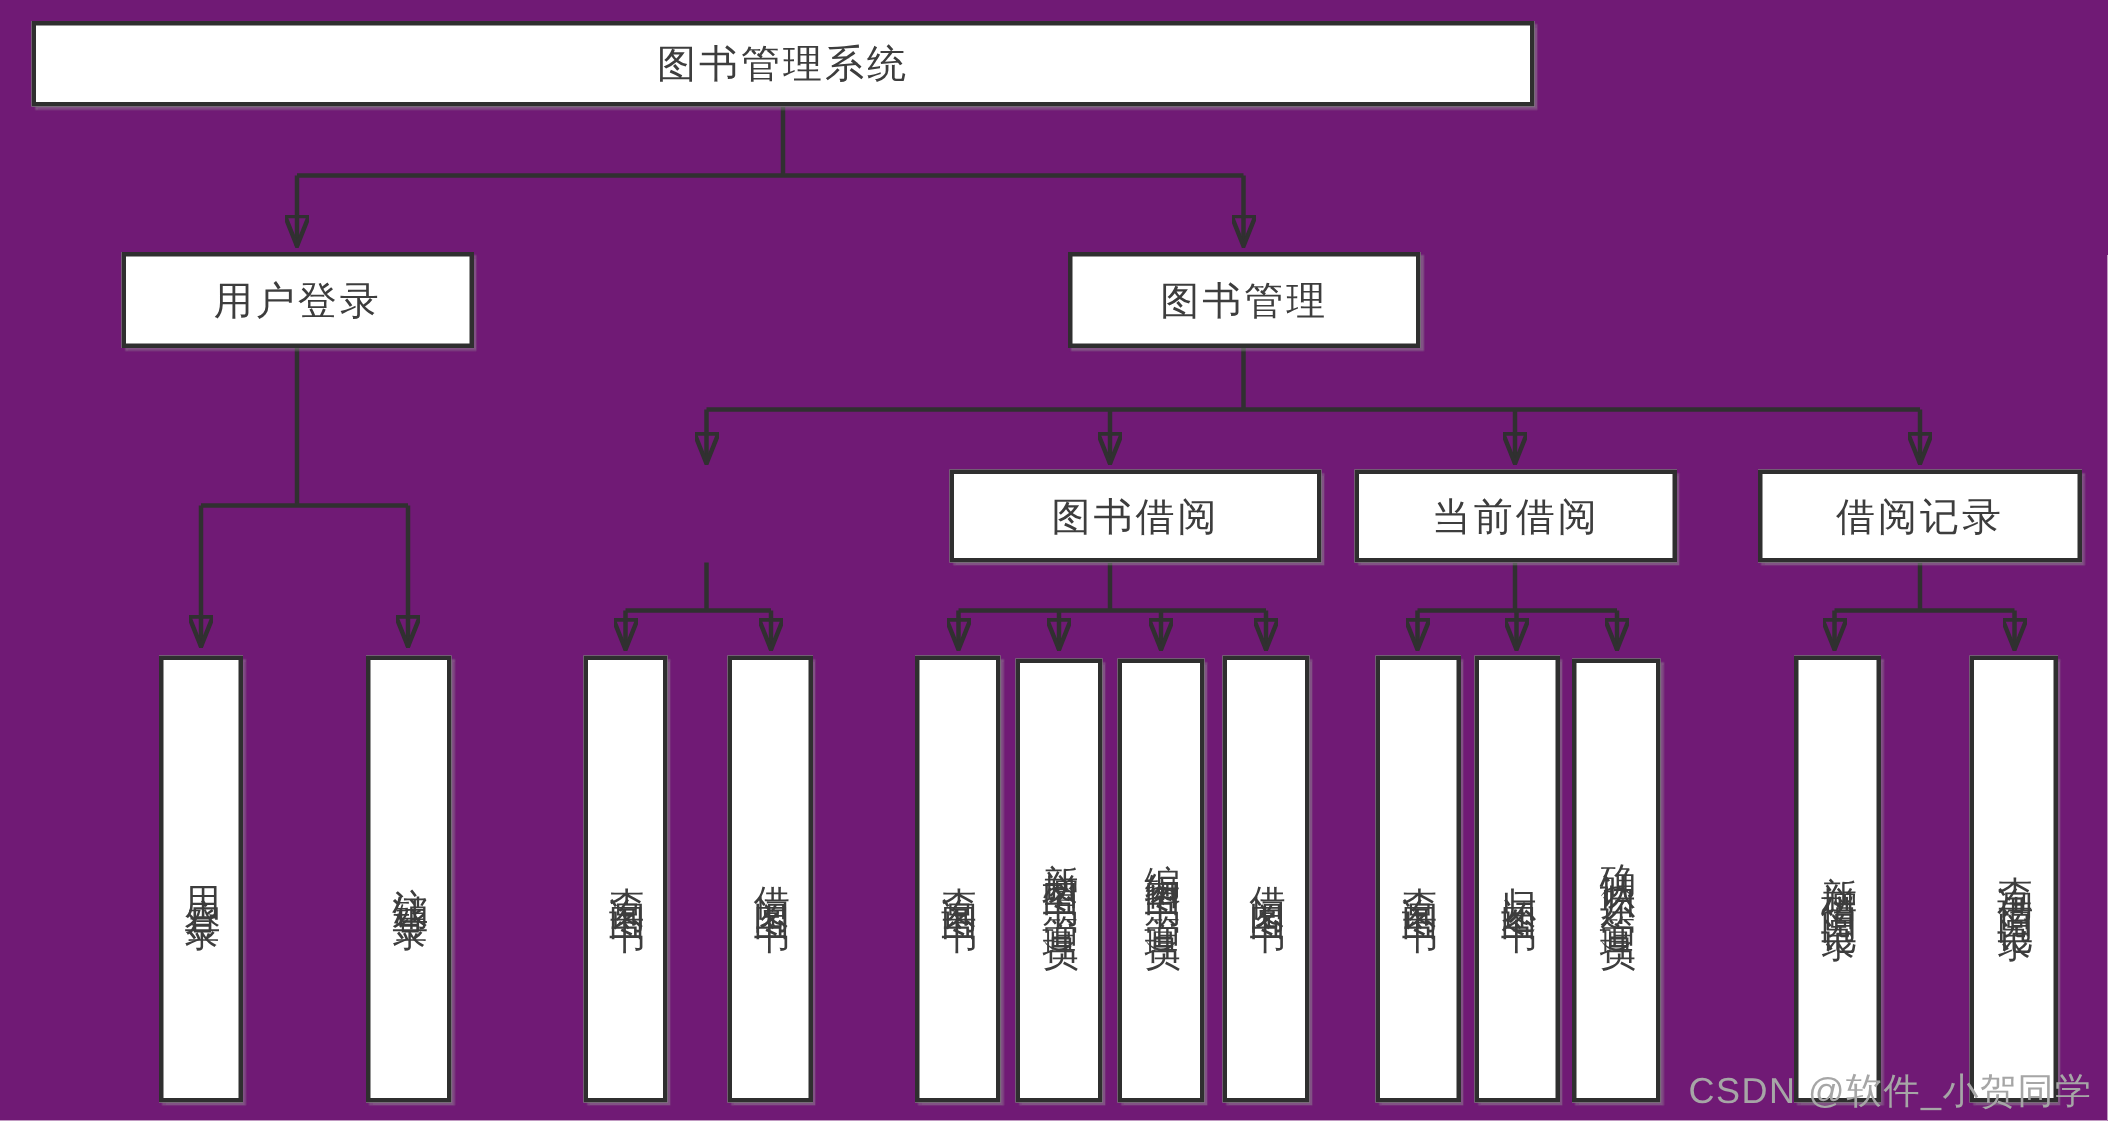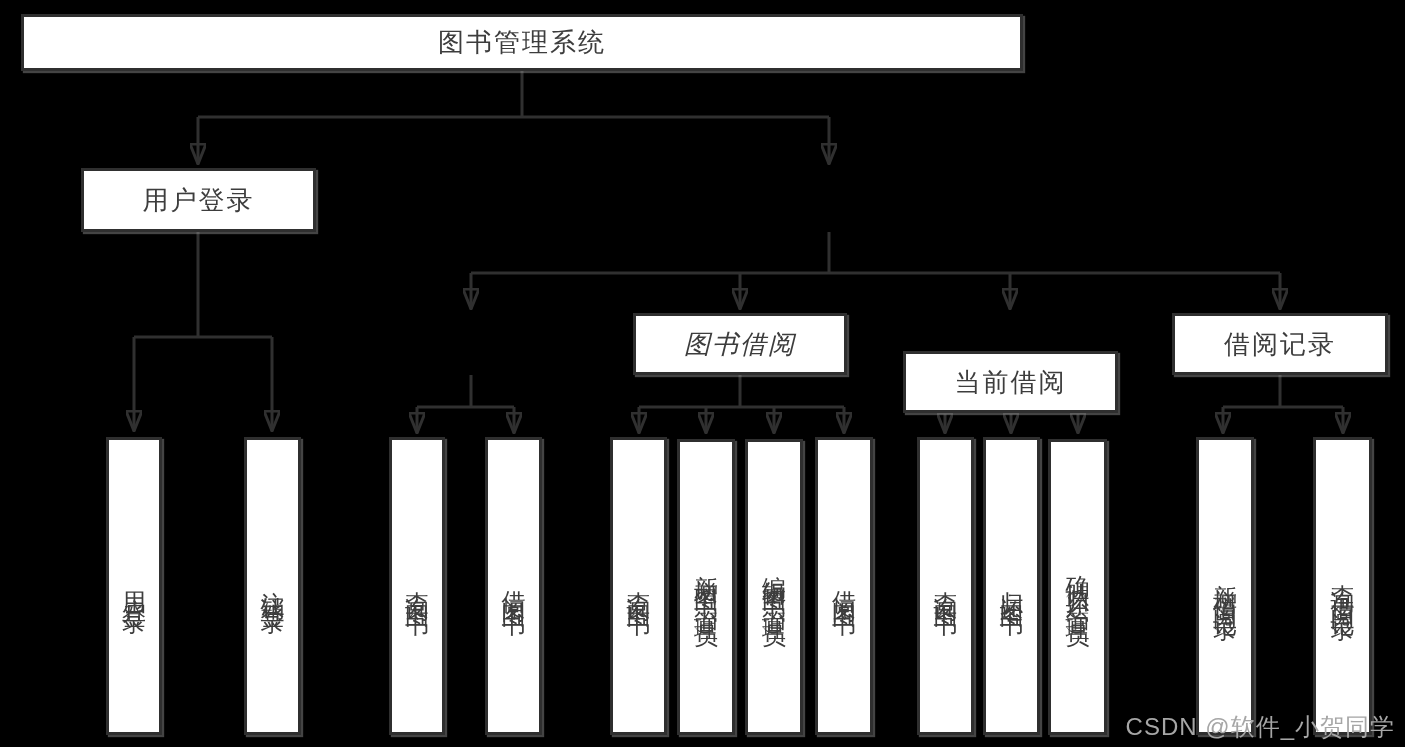--- a/index.html
+++ b/index.html
@@ -1,18 +1,18 @@
 <!DOCTYPE html>
 <html><head>
 <meta charset="utf-8">
 <title>图书管理系统</title>
 <style>
   html,body{margin:0;padding:0;background:#ffffff;}
   .canvas{
-    position:relative;width:1405px;height:747px;background:#000000;
+    position:relative;width:1405px;height:747px;background:#701a75;
     font-family:"Liberation Sans","DejaVu Sans",sans-serif;overflow:hidden;
   }
   svg.connectors{position:absolute;left:0;top:0;width:1405px;height:747px;}
   svg.connectors path{stroke:#303030;stroke-width:3;fill:none;}
   .box{
     position:absolute;box-sizing:border-box;background:#ffffff;
     border:3px solid #2f2f2f;display:flex;align-items:center;justify-content:center;
     box-shadow:2px 2px 1px rgba(150,150,150,0.45);color:#3d3d3d;z-index:2;
   }
   .hbox span{font-size:26px;letter-spacing:2px;white-space:nowrap;}
@@ -75,25 +75,28 @@
     <path d="M1343 407 V433" marker-end="url(#arrow)"></path>
   </svg>
 
   <div class="box hbox" style="left:21px;top:14px;width:1002px;height:57px;">
     <span>图书管理系统</span>
   </div>
 
   <div class="box hbox" style="left:81px;top:168px;width:235px;height:64px;">
     <span>用户登录</span>
   </div>
+  <div class="box hbox" style="left:712px;top:168px;width:235px;height:64px;">
+    <span>图书管理</span>
+  </div>
 
-  <div class="box hbox" style="left:633px;top:313px;width:214px;height:62px;font-style:italic;">
+  <div class="box hbox" style="left:633px;top:313px;width:248px;height:62px;">
     <span>图书借阅</span>
   </div>
-  <div class="box hbox" style="left:903px;top:313px;width:215px;height:62px;margin-top:38px;">
+  <div class="box hbox" style="left:903px;top:313px;width:215px;height:62px;">
     <span>当前借阅</span>
   </div>
   <div class="box hbox" style="left:1172px;top:313px;width:216px;height:62px;">
     <span>借阅记录</span>
   </div>
 
   <div class="box vbox" style="left:106px;top:437px;width:56px;height:298px;">
     <span>用户登录</span>
   </div>
   <div class="box vbox" style="left:244px;top:437px;width:57px;height:298px;">

